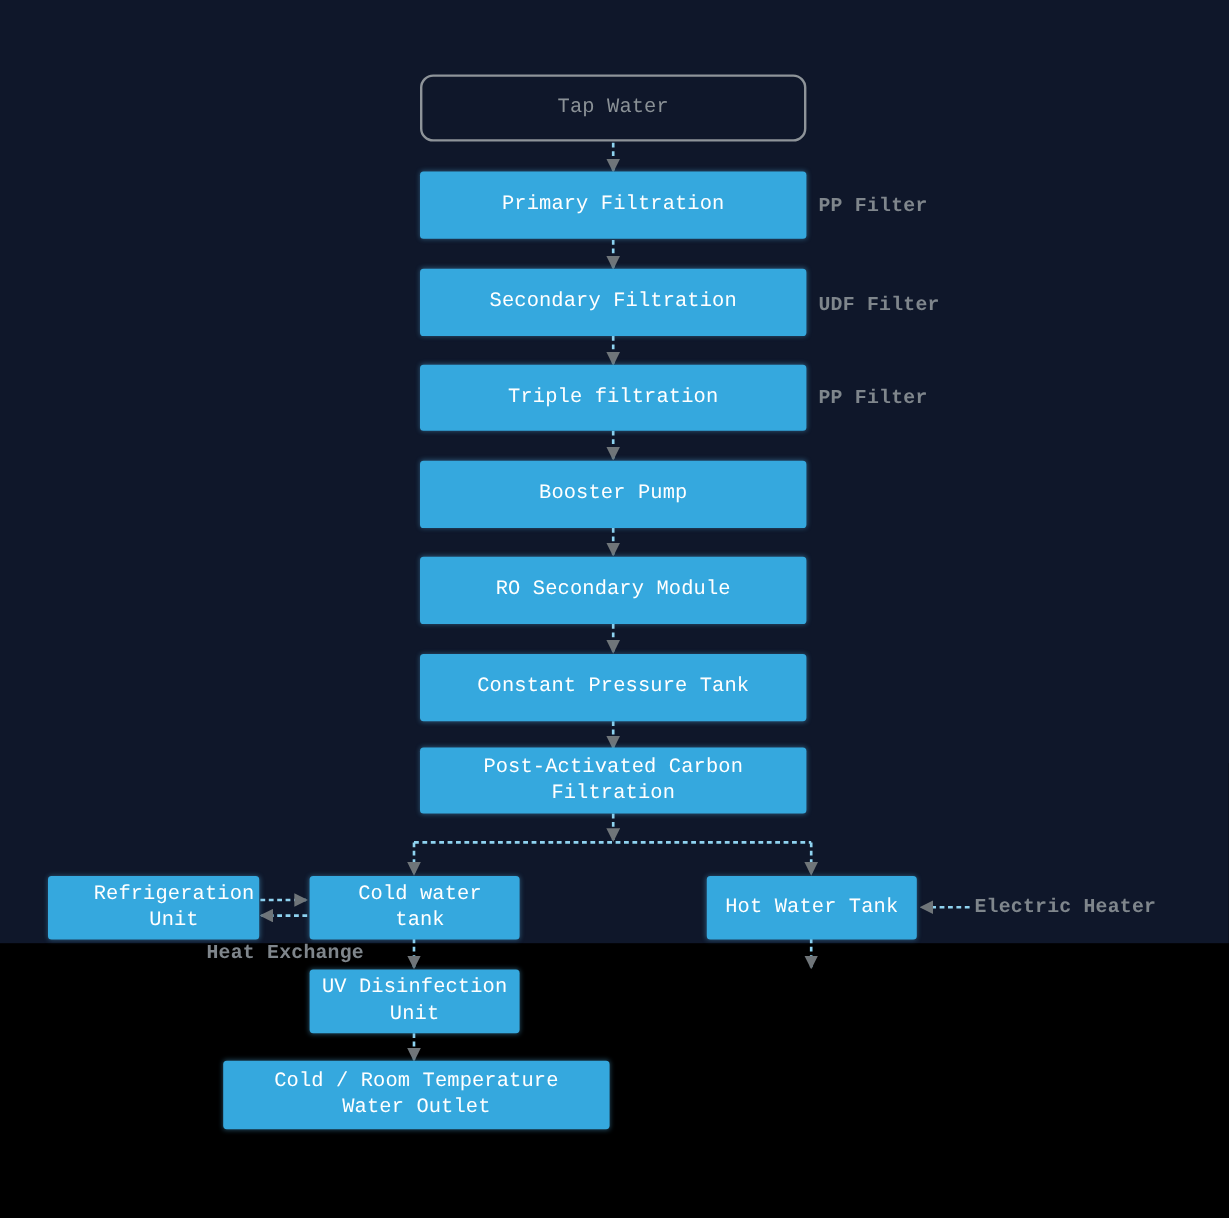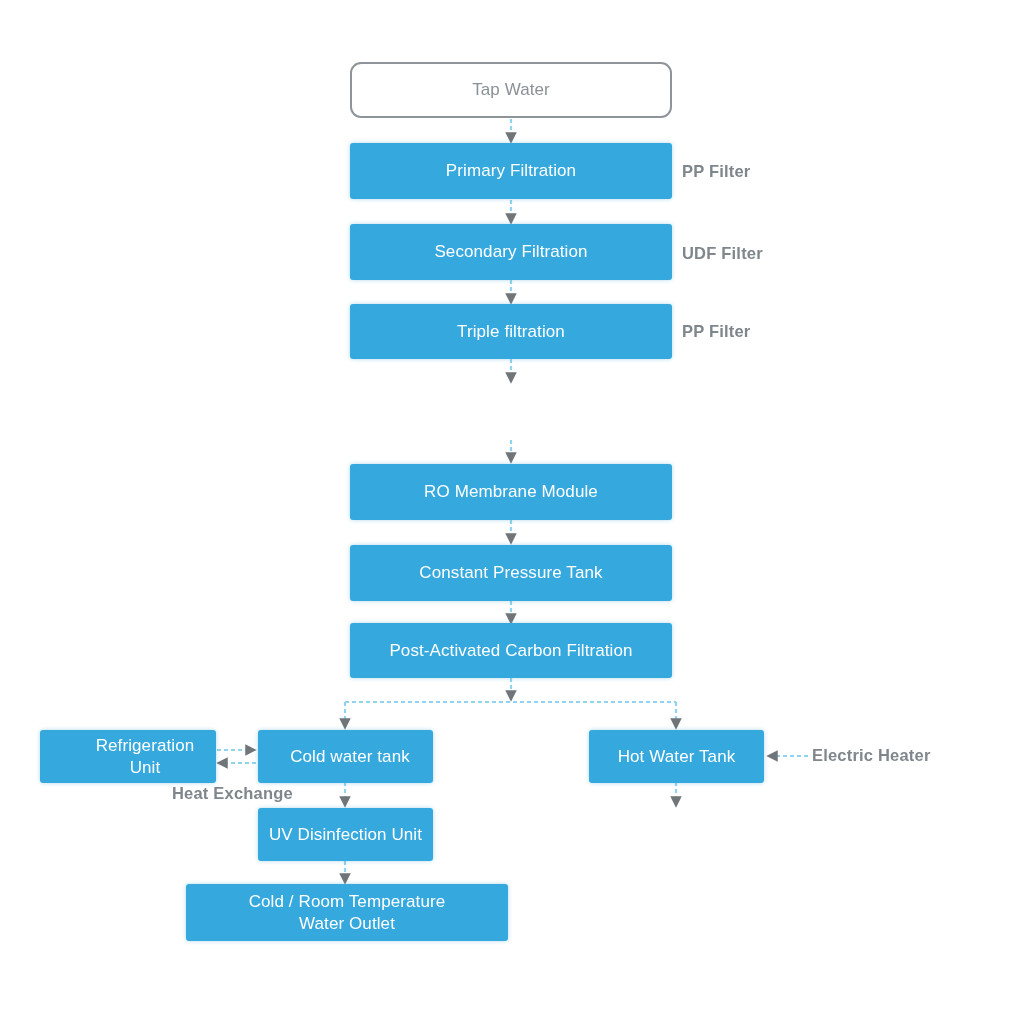--- a/index.html
+++ b/index.html
@@ -10,22 +10,23 @@
   }
   body {
     width: 1024px;
     height: 1015px;
     overflow: hidden;
     font-family: "Liberation Sans", sans-serif;
   }
   #canvas {
     position: relative;
     width: 1024px;
-    height: 1015px;
-    background: #ffffff;
+    height: 786px;
+    background: #0f172a;
+    font-family: Liberation Mono, monospace;
   }
   svg.edge-layer {
     position: absolute;
     left: 0;
     top: 0;
     width: 1024px;
     height: 1015px;
     pointer-events: none;
   }
   .node {
@@ -112,23 +113,26 @@
   </div>
 
   <div class="node" style="left:350px; top:224px; width:322px; height:56px;">
     <span class="node-label">Secondary Filtration</span>
   </div>
 
   <div class="node" style="left:350px; top:304px; width:322px; height:55px;">
     <span class="node-label">Triple filtration</span>
   </div>
 
+  <div class="node" style="left:350px; top:384px; width:322px; height:56px;">
+    <span class="node-label">Booster Pump</span>
+  </div>
 
   <div class="node" style="left:350px; top:464px; width:322px; height:56px;">
-    <span class="node-label">RO Membrane Module</span>
+    <span class="node-label">RO Secondary Module</span>
   </div>
 
   <div class="node" style="left:350px; top:545px; width:322px; height:56px;">
     <span class="node-label">Constant Pressure Tank</span>
   </div>
 
   <div class="node" style="left:350px; top:623px; width:322px; height:55px;">
     <span class="node-label">Post-Activated Carbon Filtration</span>
   </div>
 

